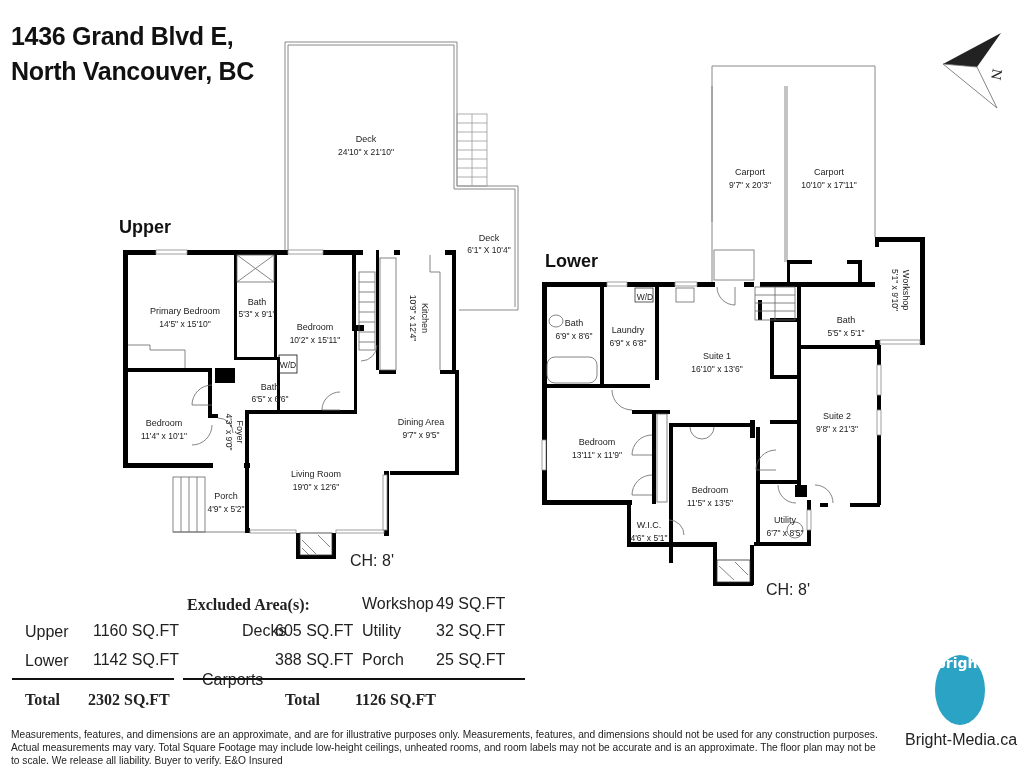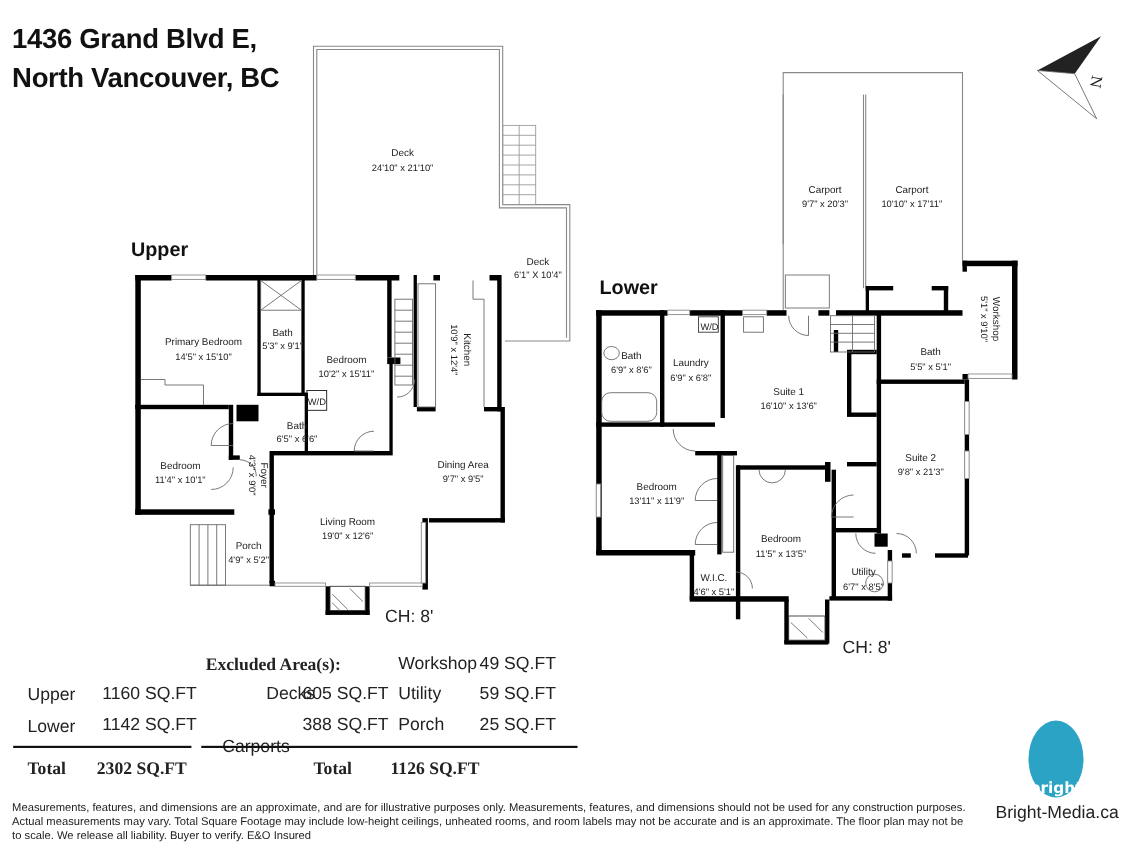--- a/index.html
+++ b/index.html
@@ -9,21 +9,21 @@
   .title2 { left:11px; top:57px; font-size:25px; font-weight:700; letter-spacing:-0.3px; color:#111; }
   .floor-label { font-size:18px; font-weight:700; color:#111; }
   svg.plan { position:absolute; left:0; top:0; }
   .room-name { font-family:"Liberation Sans", sans-serif; font-size:9px; fill:#222; text-anchor:middle; }
   .room-dim { font-family:"Liberation Sans", sans-serif; font-size:8.5px; fill:#222; text-anchor:middle; }
   .ch { font-size:16px; color:#222; }
   .area-cell { position:absolute; font-size:16px; color:#222; white-space:nowrap; }
   .area-bold { font-weight:700;font-family:Liberation Serif, serif; }
   .rule { position:absolute; height:2px; background:#111; }
   .disclaimer { left:11px; top:728px; width:870px; font-size:10.2px; line-height:13px; color:#222; }
-  .logo-circle { left:935px; top:655px; width:50px; height:70px; border-radius:50%; background:#2ba3c4; display:flex; align-items:flex-end; justify-content:center; }
+  .logo-circle { left:935px; top:655px; width:50px; height:70px; border-radius:50%; background:#2ba3c4; display:flex; align-items:flex-start; justify-content:center; }
   .logo-text { color:#fff; font-weight:700; font-size:14px; font-family:"DejaVu Sans", sans-serif; }
   .brand-url { left:905px; top:731px; font-size:16px; color:#222; }
 </style>
 </head>
 <body>
 
 <div class="abs title1">1436 Grand Blvd E,</div>
 <div class="abs title2">North Vancouver, BC</div>
 
 <div class="abs floor-label" style="left:119px;top:217px;">Upper</div>
@@ -321,21 +321,21 @@
   <div class="area-cell" style="left:25px;top:623px;">Upper</div>
   <div class="area-cell" style="left:93px;top:622px;">1160 SQ.FT</div>
   <div class="area-cell" style="left:25px;top:652px;">Lower</div>
   <div class="area-cell" style="left:93px;top:651px;">1142 SQ.FT</div>
 
   <div class="area-cell" style="left:362px;top:595px;">Workshop</div>
   <div class="area-cell" style="left:436px;top:595px;">49 SQ.FT</div>
   <div class="area-cell" style="left:202px;top:622px;margin-left:40px;">Decks</div>
   <div class="area-cell" style="left:275px;top:622px;">605 SQ.FT</div>
   <div class="area-cell" style="left:362px;top:622px;">Utility</div>
-  <div class="area-cell" style="left:436px;top:622px;">59 SQ.FT</div>
+  <div class="area-cell" style="left:436px;top:622px;">32 SQ.FT</div>
   <div class="area-cell" style="left:202px;top:651px;margin-top:20px;">Carports</div>
   <div class="area-cell" style="left:275px;top:651px;">388 SQ.FT</div>
   <div class="area-cell" style="left:362px;top:651px;">Porch</div>
   <div class="area-cell" style="left:436px;top:651px;">25 SQ.FT</div>
 
   <div class="rule" style="left:12px;top:678px;width:162px;"></div>
   <div class="rule" style="left:183px;top:678px;width:342px;"></div>
 
   <div class="area-cell area-bold" style="left:25px;top:691px;">Total</div>
   <div class="area-cell area-bold" style="left:88px;top:691px;">2302 SQ.FT</div>

